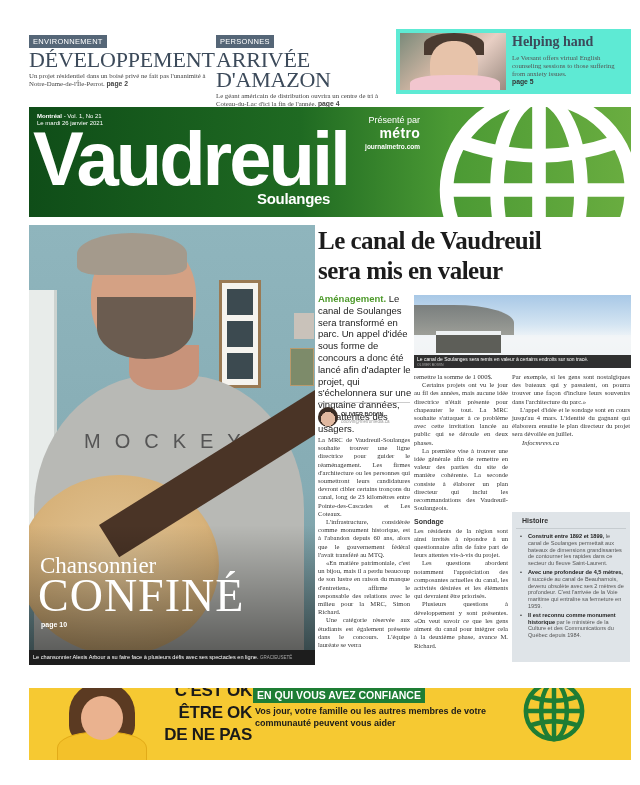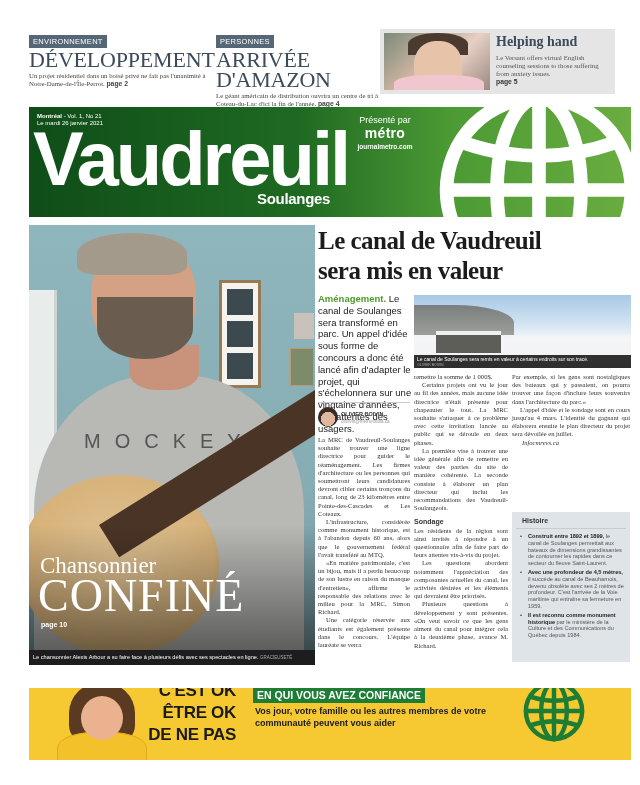--- a/index.html
+++ b/index.html
@@ -6,36 +6,36 @@
 html,body{width:640px;height:785px;background:#fff;overflow:hidden}
 body{position:relative;font-family:"DejaVu Serif",serif;color:#222}
 .abs{position:absolute}
 
 
 .teaser-tag{background:#556677;color:#fff;font-family:"Liberation Sans",sans-serif;font-size:7.5px;letter-spacing:.3px;padding:2px 4px;display:inline-block}
 .teaser-title{font-family:"Liberation Serif",serif;color:#3c4a5a;font-size:22px;line-height:20px;margin-top:2px;letter-spacing:-.2px}
 .teaser-desc{font-family:"Liberation Serif",serif;font-size:6.8px;line-height:8px;color:#444;margin-top:2px}
 .teaser-desc b{font-family:"Liberation Sans",sans-serif}
 
-.helping{left:380px;top:29px;width:235px;height:65px;background:#e5e5e5}
+.helping{left:396px;top:29px;width:235px;height:65px;background:#5eead4}
 .helping-img{position:absolute;left:4px;top:4px;width:106px;height:57px;background:linear-gradient(135deg,#7b8a7a 0%,#c9b2a0 40%,#e8cfc4 60%,#9a8a80 100%);overflow:hidden}
 .helping-img .face{position:absolute;left:30px;top:8px;width:48px;height:50px;border-radius:45% 45% 40% 40%;background:#e7c3aa}
 .helping-img .hair{position:absolute;left:24px;top:0;width:60px;height:22px;border-radius:50% 50% 0 0;background:#4a3a30}
 .helping-img .shirt{position:absolute;left:10px;top:42px;width:90px;height:20px;border-radius:40% 40% 0 0;background:#f2c6cf}
 .helping-title{position:absolute;left:116px;top:5px;font-family:"Liberation Serif",serif;font-weight:bold;font-size:14px;color:#3c4a5a}
 .helping-desc{position:absolute;left:116px;top:25px;width:115px;font-family:"Liberation Serif",serif;font-size:6.8px;line-height:8px;color:#555}
 .helping-desc b{font-family:"Liberation Sans",sans-serif;color:#333}
 
 
 .mast{left:29px;top:107px;width:602px;height:110px;background:linear-gradient(90deg,#0f4d18 0%,#1f6a22 45%,#4b9a34 70%,#6aad40 100%);overflow:hidden}
 .mast-meta{position:absolute;left:8px;top:6px;font-family:"Liberation Sans",sans-serif;font-size:6px;line-height:7px;color:#fff}
 .mast-meta b{font-weight:bold}
 .mast-title{position:absolute;left:4px;top:12px;font-family:"Liberation Sans",sans-serif;font-weight:bold;font-size:76px;line-height:80px;color:#fff;letter-spacing:-3px}
 .mast-sub{position:absolute;left:228px;top:83px;font-family:"Liberation Sans",sans-serif;font-weight:bold;font-size:15px;color:#fff;letter-spacing:-.3px}
-.mast-presented{position:absolute;left:321px;top:8px;text-align:center;width:70px;font-family:"Liberation Sans",sans-serif;color:#fff}
+.mast-presented{position:absolute;left:321px;top:8px;text-align:right;width:70px;font-family:"Liberation Sans",sans-serif;color:#fff}
 .mast-presented .p1{font-size:9px}
 .mast-presented .p2{font-size:14px;font-weight:bold;letter-spacing:.3px}
 .mast-presented .p3{font-size:6.5px;font-weight:bold;margin-top:2px}
 .globe{position:absolute;left:405px;top:-22px;width:210px;height:210px}
 
 
 .photo{left:29px;top:225px;width:286px;height:440px;overflow:hidden;background:#8fb3bb}
 .photo .wall{position:absolute;inset:0;background:linear-gradient(180deg,#8fb5bd 0%,#86acb4 60%,#6d8e93 100%)}
 .photo .door{position:absolute;left:0;top:65px;width:28px;height:250px;background:#e8ecea;border-right:3px solid #cdd3d0}
 .photo .frame{position:absolute;left:190px;top:55px;width:42px;height:108px;background:#f5f3ee;border:3px solid #9a7a54}
@@ -85,21 +85,21 @@
 .sidebox ul{list-style:none;padding:4px 6px 0 6px}
 .sidebox li{position:relative;padding-left:10px;font-family:"Liberation Sans",sans-serif;font-size:5.6px;line-height:6.8px;color:#555;margin-bottom:2px}
 .sidebox li:before{content:"•";position:absolute;left:2px;top:0;color:#333}
 .sidebox li b{color:#222}
 
 
 .ad{left:29px;top:688px;width:602px;height:72px;background:#f6c932;overflow:hidden}
 .ad .girl-hair{position:absolute;left:40px;top:-6px;width:66px;height:62px;border-radius:50% 50% 30% 30%;background:#5b3a22}
 .ad .girl-face{position:absolute;left:52px;top:8px;width:42px;height:44px;border-radius:50%;background:#eab28f}
 .ad .girl-shirt{position:absolute;left:28px;top:44px;width:90px;height:40px;border-radius:40% 40% 0 0;background:#f3c12a;border:1px solid #e2ab18}
-.ad .ok{position:absolute;left:112px;top:0;width:95px;font-family:"Liberation Sans",sans-serif;font-weight:bold;font-size:17px;line-height:22px;color:#1a1a1a;text-align:right;letter-spacing:-.3px}
+.ad .ok{position:absolute;left:128px;top:0;width:95px;font-family:"Liberation Sans",sans-serif;font-weight:bold;font-size:17px;line-height:22px;color:#1a1a1a;text-align:right;letter-spacing:-.3px}
 .ad .green1{position:absolute;left:224px;top:-14px;background:#1e7d34;color:#fff;font-family:"Liberation Sans",sans-serif;font-weight:bold;font-size:10.5px;padding:1px 4px;line-height:13px}
 .ad .green2{position:absolute;left:224px;top:0px;background:#1e7d34;color:#fff;font-family:"Liberation Sans",sans-serif;font-weight:bold;font-size:10.5px;padding:1px 4px;line-height:13px}
 .ad .sub{position:absolute;left:226px;top:18px;width:260px;font-family:"Liberation Sans",sans-serif;font-weight:bold;font-size:9px;line-height:11.5px;color:#1a1a1a}
 .ad .globe2{position:absolute;left:493px;top:-9px;width:64px;height:64px}
 </style>
 </head>
 <body>
 
 <div class="abs" style="left:29px;top:29px;width:180px">
   <span class="teaser-tag">ENVIRONNEMENT</span>

